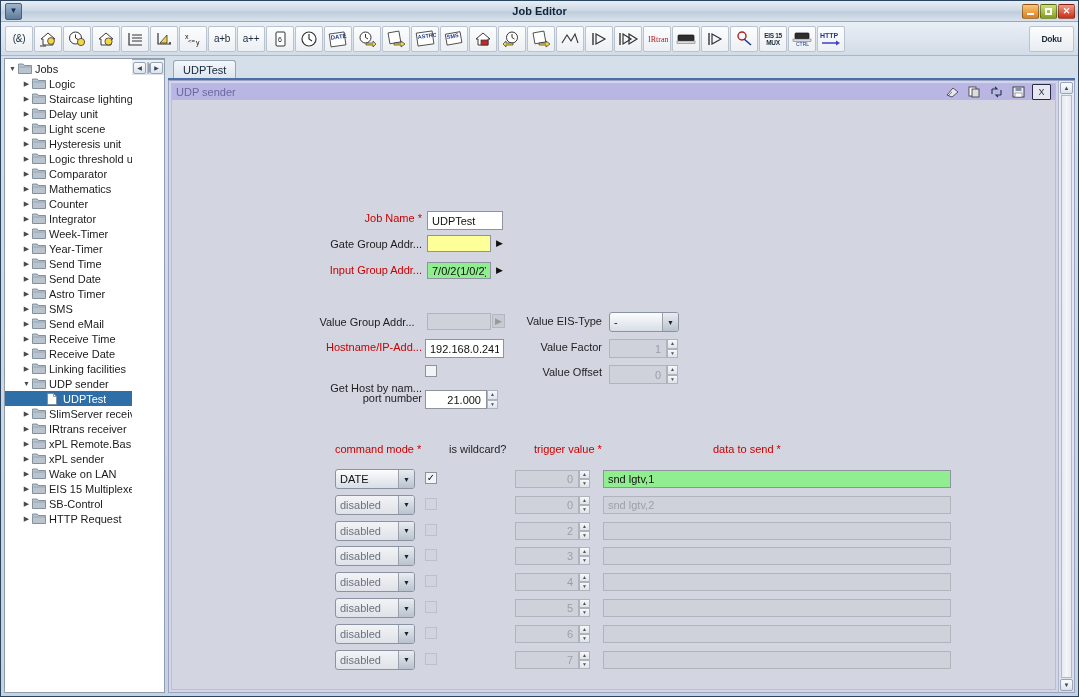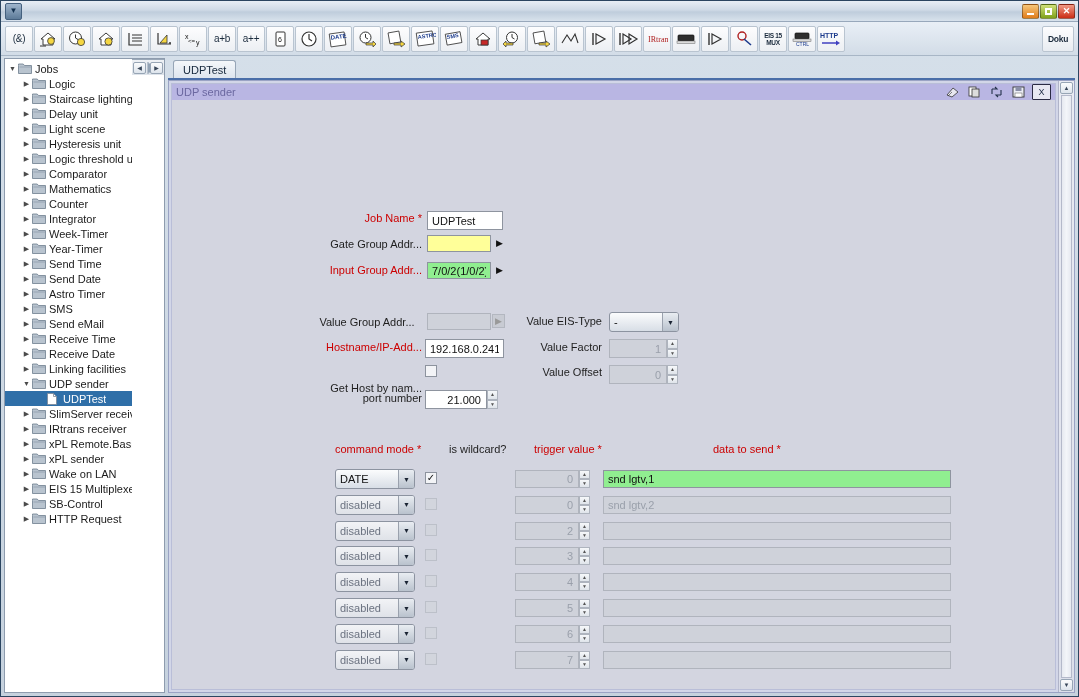--- a/index.html
+++ b/index.html
@@ -73,21 +73,21 @@
     display: flex; align-items: center; justify-content: center;
     font-size: 9px; color: #1b2b3d;
     box-sizing: border-box;
     overflow: hidden;
     position: relative;
   }
   .tbtn .lbl { font-size: 10px; font-weight: normal; letter-spacing: -0.3px;}
   .tbtn .lbl.sm { font-size: 6.5px; font-weight: bold; line-height: 7px; text-align:center;}
   .tbtn svg { display:block; }
   .tb-spacer { flex: 1 1 auto; }
-  .tbtn.doku { width: 32px; background: linear-gradient(#fdfdfe, #e8ecf1);}
+  .tbtn.doku { width: 45px; background: linear-gradient(#fdfdfe, #e8ecf1);}
   .tbtn.doku .lbl { font-weight: bold; font-size: 8.5px; }
 
   
   .body {
     flex: 1 1 auto;
     display: flex;
     padding: 2px 3px 3px 3px;
     box-sizing: border-box;
     gap: 3px;
     min-height: 0;
@@ -314,20 +314,21 @@
   }
   .colhdr.dark { color: #1e1e1e; }
 </style>
 </head>
 <body>
 
 <div class="window">
 
   <div class="titlebar">
     <div class="sysmenu">▼</div>
+    <div class="title">Job Editor</div>
     <div class="wbtns">
       <div class="wbtn min">
           <i class="gl"></i>
         </div>
       <div class="wbtn max">
           <i class="gl"></i>
         </div>
       <div class="wbtn close">
           <span>✕</span>
         </div>

